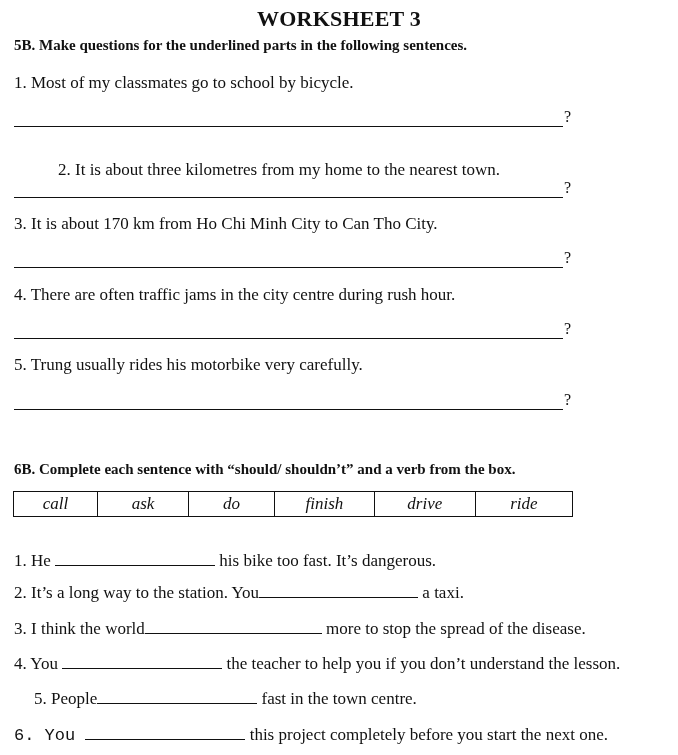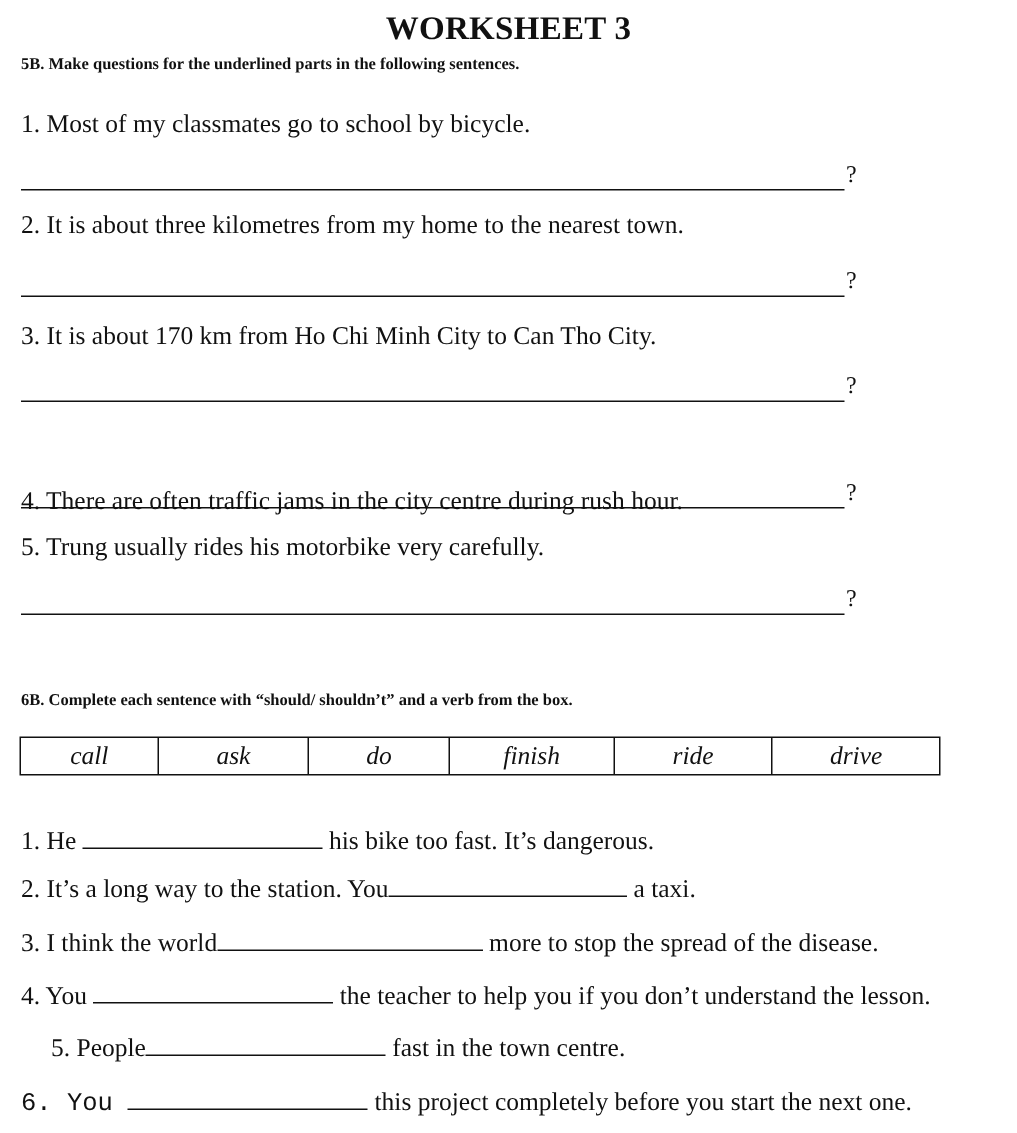--- a/index.html
+++ b/index.html
@@ -2,27 +2,27 @@
 <html><head>
 <meta charset="utf-8">
 <style>
   html, body { margin: 0; padding: 0; background: #ffffff; }
   body {
     width: 678px; height: 755px; position: relative; overflow: hidden;
     font-family: "Liberation Serif", serif; color: #111111;
   }
   .abs { position: absolute; white-space: nowrap; }
   .title { left: 0; width: 678px; top: 6px; text-align: center; font-size: 22px; font-weight: bold; letter-spacing: 0.2px; }
-  .heading { left: 14px; font-size: 11px; font-weight: bold; }
+  .heading { left: 14px; font-size: 15px; font-weight: bold; }
   .sentence { left: 14px; font-size: 17px; }
   .u { text-underline-offset: 2px; }
   .answer-line { left: 14px; width: 549px; height: 0; border-bottom: 1.2px solid #111; }
   .qmark { left: 564px; font-size: 16px; }
   .wordbox {
-    position: absolute; left: 13px; top: 491px; width: 614px; height: 26px;
+    position: absolute; left: 13px; top: 491px; width: 560px; height: 26px;
     border: 1.2px solid #111; display: flex; box-sizing: border-box;
   }
   .wordbox .cell {
     border-right: 1.2px solid #111; display: flex; align-items: center; justify-content: center;
     font-style: italic; font-size: 17px; box-sizing: border-box; height: 100%;
   }
   .wordbox .cell:last-child { border-right: none; }
   .blank { display: inline-block; border-bottom: 1.2px solid #111; height: 14px; vertical-align: baseline; }
 </style>
 </head>
@@ -31,53 +31,53 @@
 <div class="abs title">WORKSHEET 3</div>
 
 <div class="abs heading" style="top:37px;">5B. Make questions for the underlined parts in the following sentences.</div>
 
 <div class="abs sentence" style="top:73px;">
   <span style="white-space: pre;">1. Most of my classmates go to school </span><span class="u" style="white-space: pre;">by bicycle</span><span style="white-space: pre;">.</span>
 </div>
 <div class="abs answer-line" style="top:126px;"></div>
 <div class="abs qmark" style="top:108px;">?</div>
 
-<div class="abs sentence" style="top:140px;">
+<div class="abs sentence" style="top:160px;margin-left:44px;">
   <span style="white-space: pre;">2. It is </span><span class="u" style="white-space: pre;">about three kilometres</span><span style="white-space: pre;"> from my home to the nearest town.</span>
 </div>
 <div class="abs answer-line" style="top:197px;"></div>
 <div class="abs qmark" style="top:179px;">?</div>
 
 <div class="abs sentence" style="top:214px;">
   <span style="white-space: pre;">3. It is </span><span class="u" style="white-space: pre;">about 170 km</span><span style="white-space: pre;"> from Ho Chi Minh City to Can Tho City.</span>
 </div>
 <div class="abs answer-line" style="top:267px;"></div>
 <div class="abs qmark" style="top:249px;">?</div>
 
-<div class="abs sentence" style="top:285px;margin-top:39px;">
+<div class="abs sentence" style="top:285px;">
   <span style="white-space: pre;">4. There are often traffic jams in the city centre </span><span class="u" style="white-space: pre;">during rush hour</span><span style="white-space: pre;">.</span>
 </div>
 <div class="abs answer-line" style="top:338px;"></div>
 <div class="abs qmark" style="top:320px;">?</div>
 
 <div class="abs sentence" style="top:355px;">
   <span style="white-space: pre;">5. Trung usually rides his motorbike </span><span class="u" style="white-space: pre;">very carefully</span><span style="white-space: pre;">.</span>
 </div>
 <div class="abs answer-line" style="top:409px;"></div>
 <div class="abs qmark" style="top:391px;">?</div>
 
 <div class="abs heading" style="top:461px;">6B. Complete each sentence with “should/ shouldn’t” and a verb from the box.</div>
 
 <div class="wordbox">
   <div class="cell" style="width:95px;">call</div>
   <div class="cell" style="width:103px;">ask</div>
   <div class="cell" style="width:97px;">do</div>
   <div class="cell" style="width:113px;">finish</div>
+  <div class="cell" style="width:114px;">drive</div>
   <div class="cell" style="width:109px;">ride</div>
-  <div class="cell" style="width:114px;">drive</div>
 </div>
 
 <div class="abs sentence" style="top:551px;">
   <span style="white-space: pre;">1. He </span><span class="blank" style="width: 160px; white-space: pre;"></span><span style="white-space: pre;"> his bike too fast. It’s dangerous.</span>
 </div>
 <div class="abs sentence" style="top:583px;">
   <span style="white-space: pre;">2. It’s a long way to the station. You</span><span class="blank" style="width: 159px; white-space: pre;"></span><span style="white-space: pre;"> a taxi.</span>
 </div>
 <div class="abs sentence" style="top:619px;">
   <span style="white-space: pre;">3. I think the world</span><span class="blank" style="width: 177px; white-space: pre;"></span><span style="white-space: pre;"> more to stop the spread of the disease.</span>

